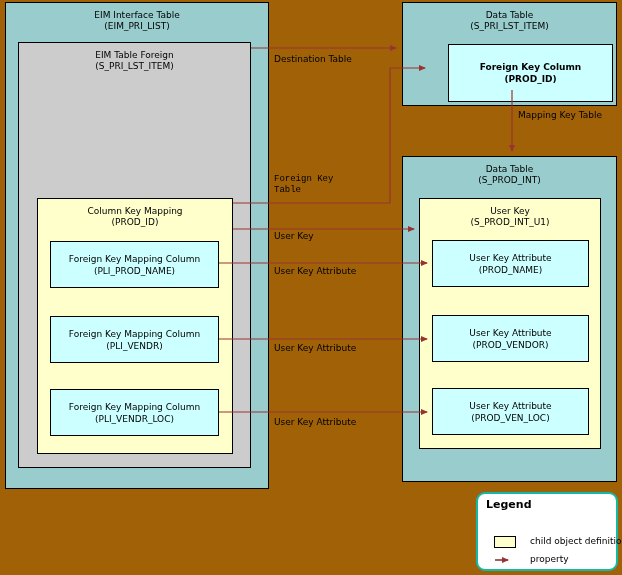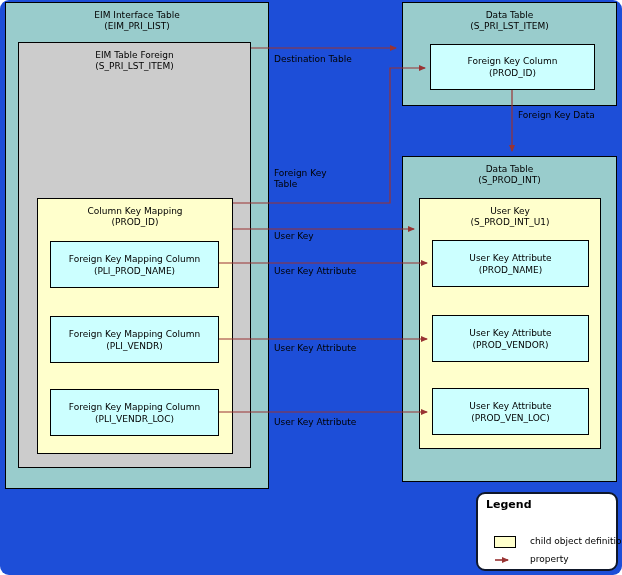--- a/index.html
+++ b/index.html
@@ -4,24 +4,23 @@
 <style>
   html, body {
     margin: 0;
     padding: 0;
     background: #ffffff;
   }
   #canvas {
     position: relative;
     width: 622px;
     height: 575px;
-    background: #1d4ed8;
+    background: #a16207;
     font-family: "DejaVu Sans", sans-serif;
     overflow: hidden;
-    border-radius: 9px;
   }
   .box {
     position: absolute;
     box-sizing: border-box;
     border: 1px solid #000000;
     text-align: center;
   }
   .teal   { background: #99CCCC; }
   .gray   { background: #CCCCCC; }
   .yellow { background: #FFFFCC; }
@@ -63,21 +62,21 @@
   }
   
   #legend {
     position: absolute;
     left: 476px;
     top: 492px;
     width: 142px;
     height: 79px;
     box-sizing: border-box;
     background: #ffffff;
-    border: 2px solid #0f172a;
+    border: 2px solid #14b8a6;
     border-radius: 9px;
   }
   #legend .lg-title {
     position: absolute;
     left: 8px;
     top: 4px;
     font-size: 11px;
     font-weight: bold;
     color: #000000;
   }
@@ -153,21 +152,21 @@
     </div>
   </div>
 
   <div class="box teal" style="left:402px; top:2px; width:215px; height:104px;">
     <div class="title" style="top:7px;">
       <span>Data Table</span><br>
       <span>(S_PRI_LST_ITEM)</span>
     </div>
   </div>
 
-  <div class="box cyan" style="left:430px; top:44px; width:165px; height:46px;">
+  <div class="box cyan" style="left:448px; top:44px; width:165px; height:58px;font-weight:bold;">
     <div class="centered-label">
       <span>Foreign Key Column</span><br>
       <span>(PROD_ID)</span>
     </div>
   </div>
 
   <div class="box teal" style="left:402px; top:156px; width:215px; height:326px;">
     <div class="title" style="top:7px;">
       <span>Data Table</span><br>
       <span>(S_PROD_INT)</span>
@@ -221,26 +220,26 @@
       <path d="M219,263 L427,263" marker-end="url(#arrowhead)"></path>
 
       <path d="M219,339 L427,339" marker-end="url(#arrowhead)"></path>
 
       <path d="M219,412 L427,412" marker-end="url(#arrowhead)"></path>
     </g>
   </svg>
 
   <div class="conn-label" style="left:274px; top:54px;">Destination Table</div>
 
-  <div class="conn-label" style="left:274px; top:168px;">
+  <div class="conn-label" style="left:274px; top:174px;font-family:Liberation Mono, monospace;">
     <span>Foreign Key</span><br>
     <span>Table</span>
   </div>
 
-  <div class="conn-label" style="left:518px; top:110px;">Foreign Key Data</div>
+  <div class="conn-label" style="left:518px; top:110px;">Mapping Key Table</div>
 
   <div class="conn-label" style="left:274px; top:231px;">User Key</div>
 
   <div class="conn-label" style="left:274px; top:266px;">User Key Attribute</div>
 
   <div class="conn-label" style="left:274px; top:343px;">User Key Attribute</div>
 
   <div class="conn-label" style="left:274px; top:417px;">User Key Attribute</div>
 
   <div id="legend">

